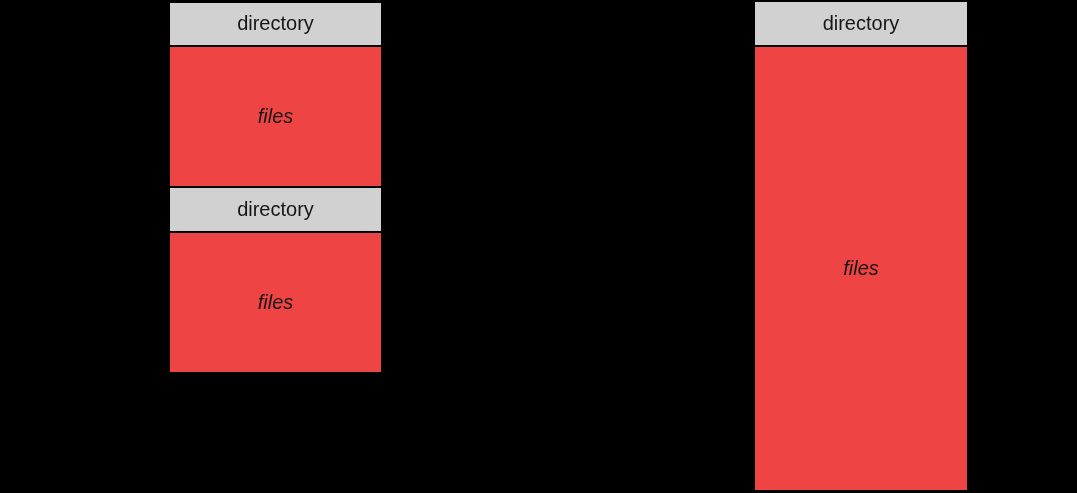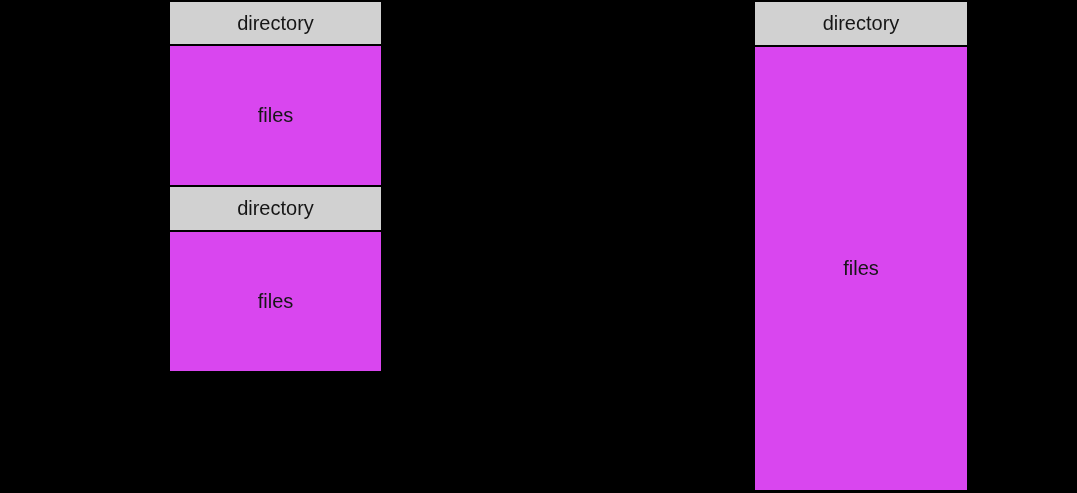--- a/index.html
+++ b/index.html
@@ -16,20 +16,21 @@
   }
   .structure {
     position: absolute;
     top: 0;
     background: #000000;
     display: flex;
     flex-direction: column;
     gap: 2px;
     padding: 2px;
     box-sizing: border-box;
+    justify-content: center;
   }
   .structure.left {
     left: 168px;
     width: 215px;
     height: 374px;
   }
   .structure.right {
     left: 753px;
     width: 216px;
     height: 492px;
@@ -39,21 +40,22 @@
     align-items: center;
     justify-content: center;
     font-size: 20px;
     color: #161616;
     flex: 0 0 auto;
   }
   .section.directory {
     background: #d1d1d1;
   }
   .section.files {
-    background: #d946ef;
+    background: #ef4444;
+    font-style: italic;
   }
   .left .sec-0 { height: 42px; }
   .left .sec-1 { height: 139px; }
   .left .sec-2 { height: 43px; }
   .left .sec-3 { height: 139px; }
   .right .sec-0 { height: 43px; }
   .right .sec-1 { height: 443px; }
 </style>
 </head>
 <body>

